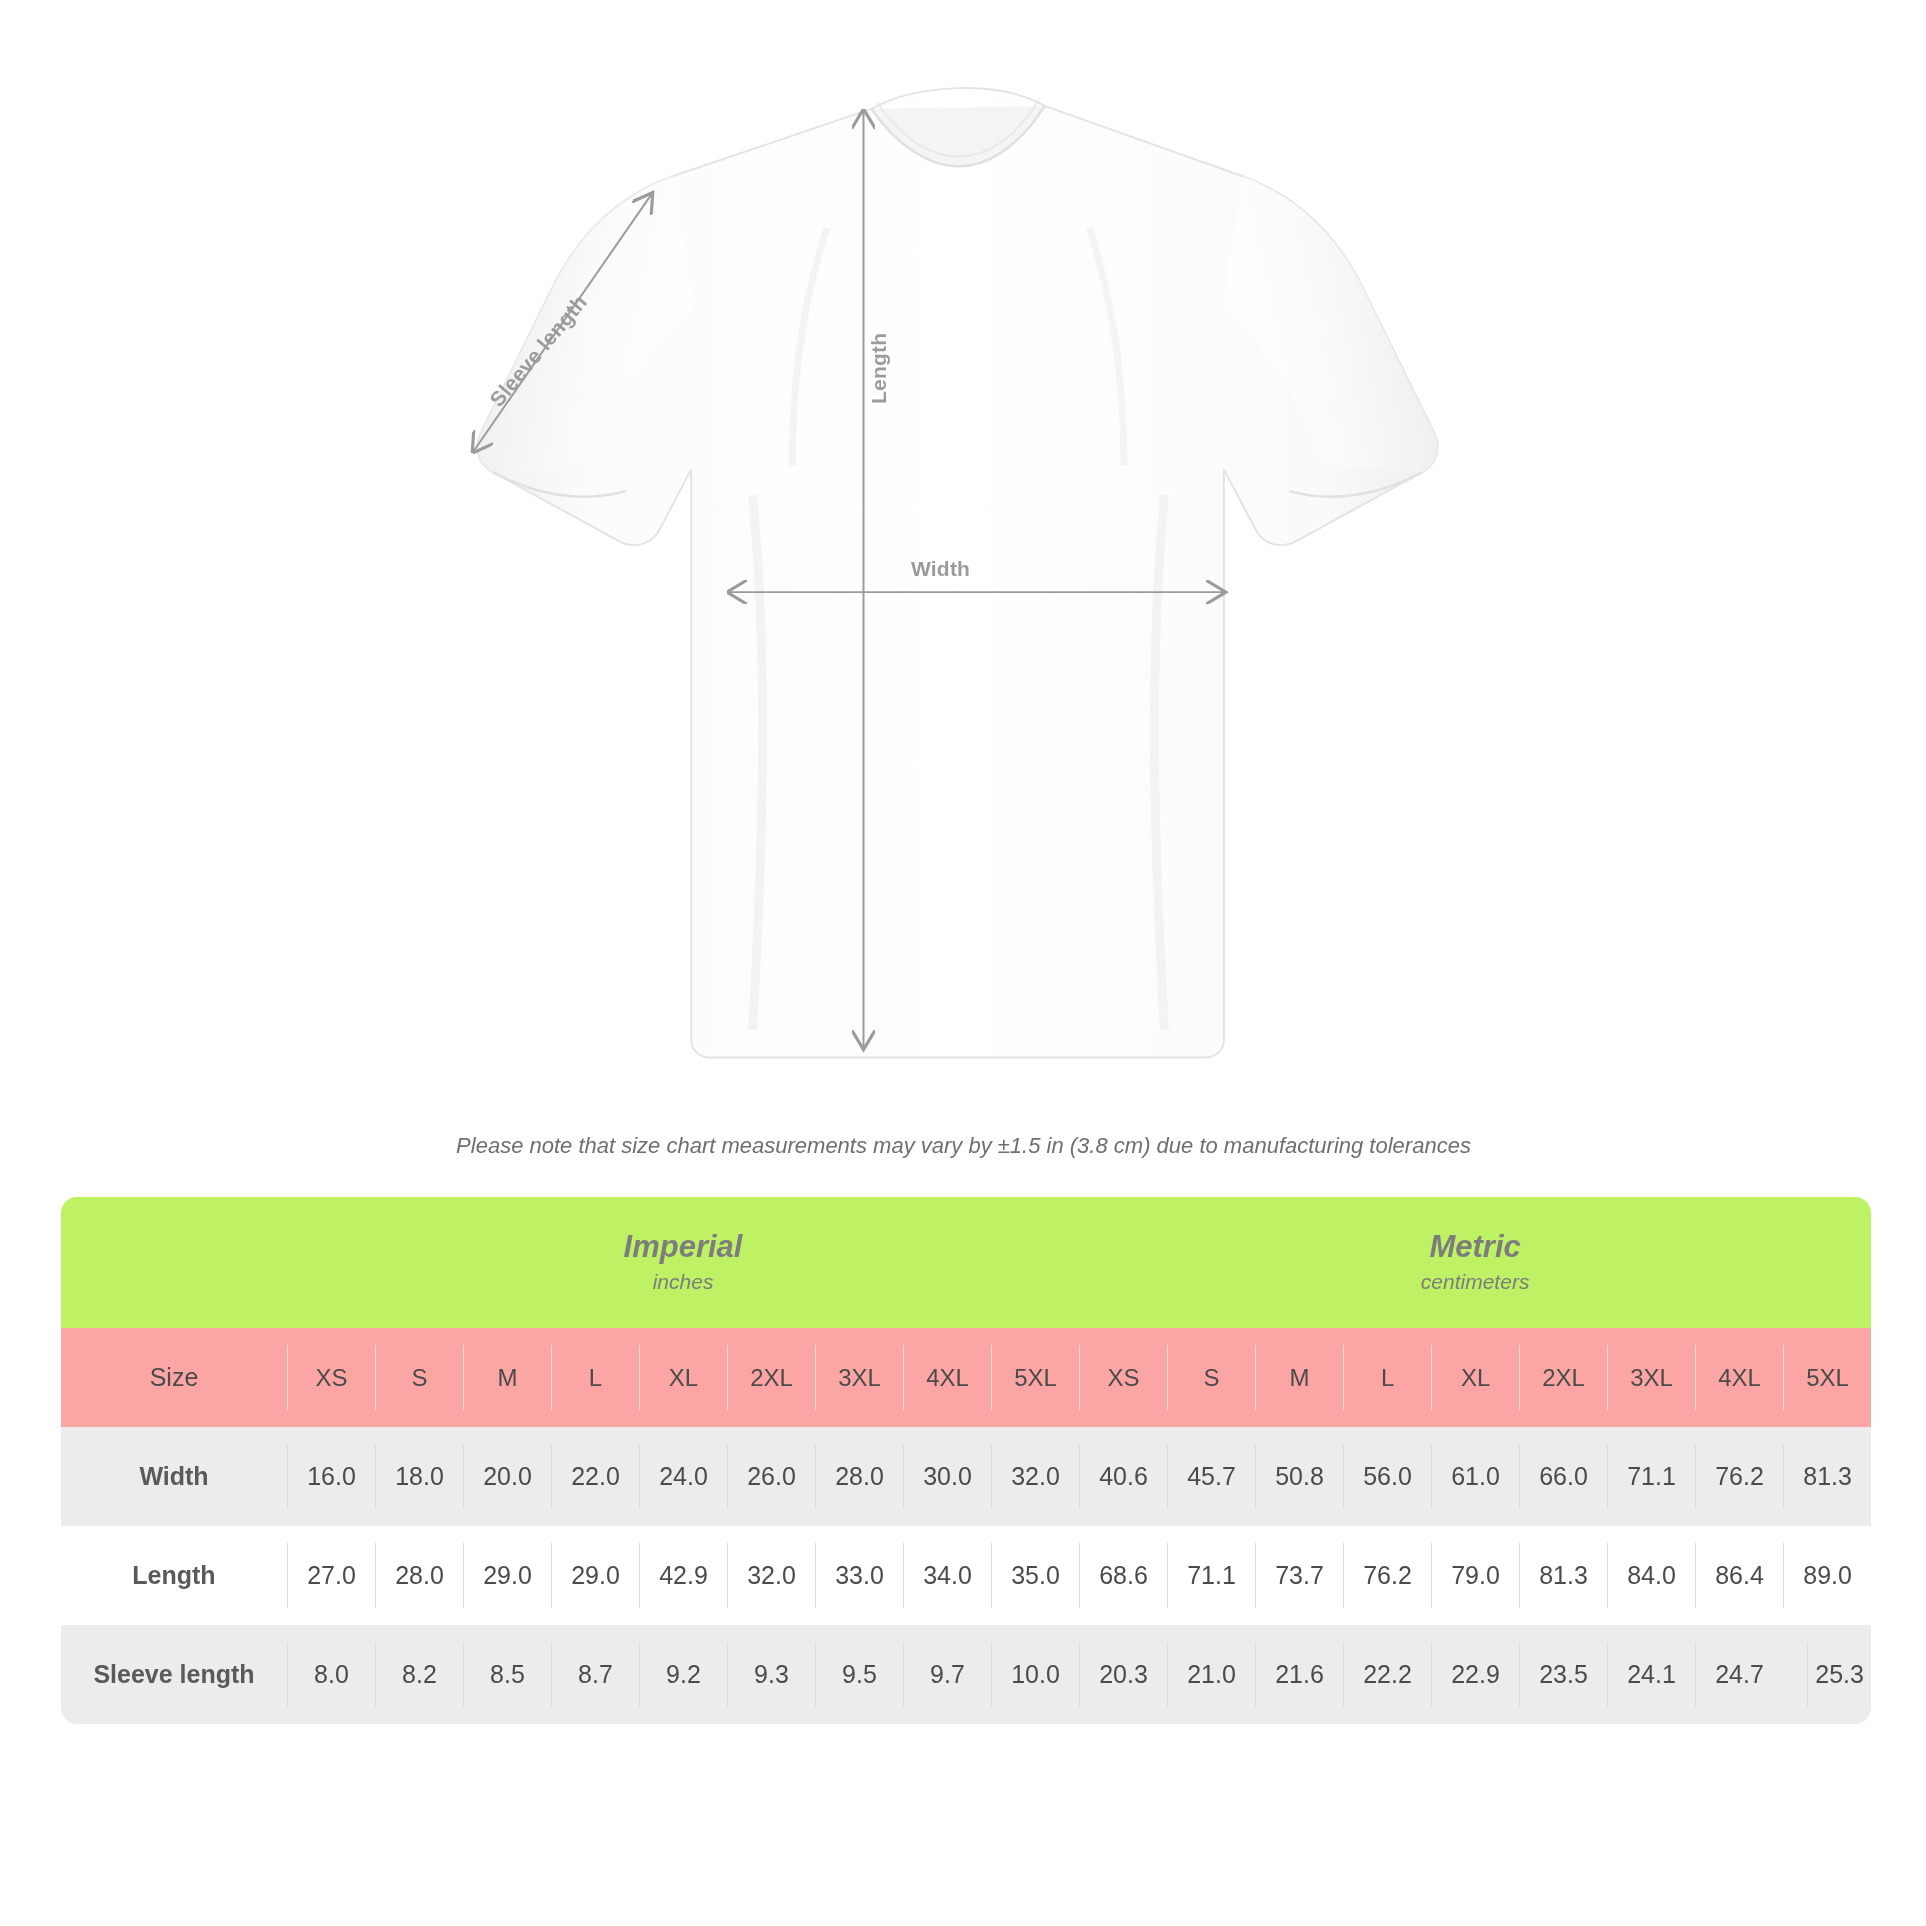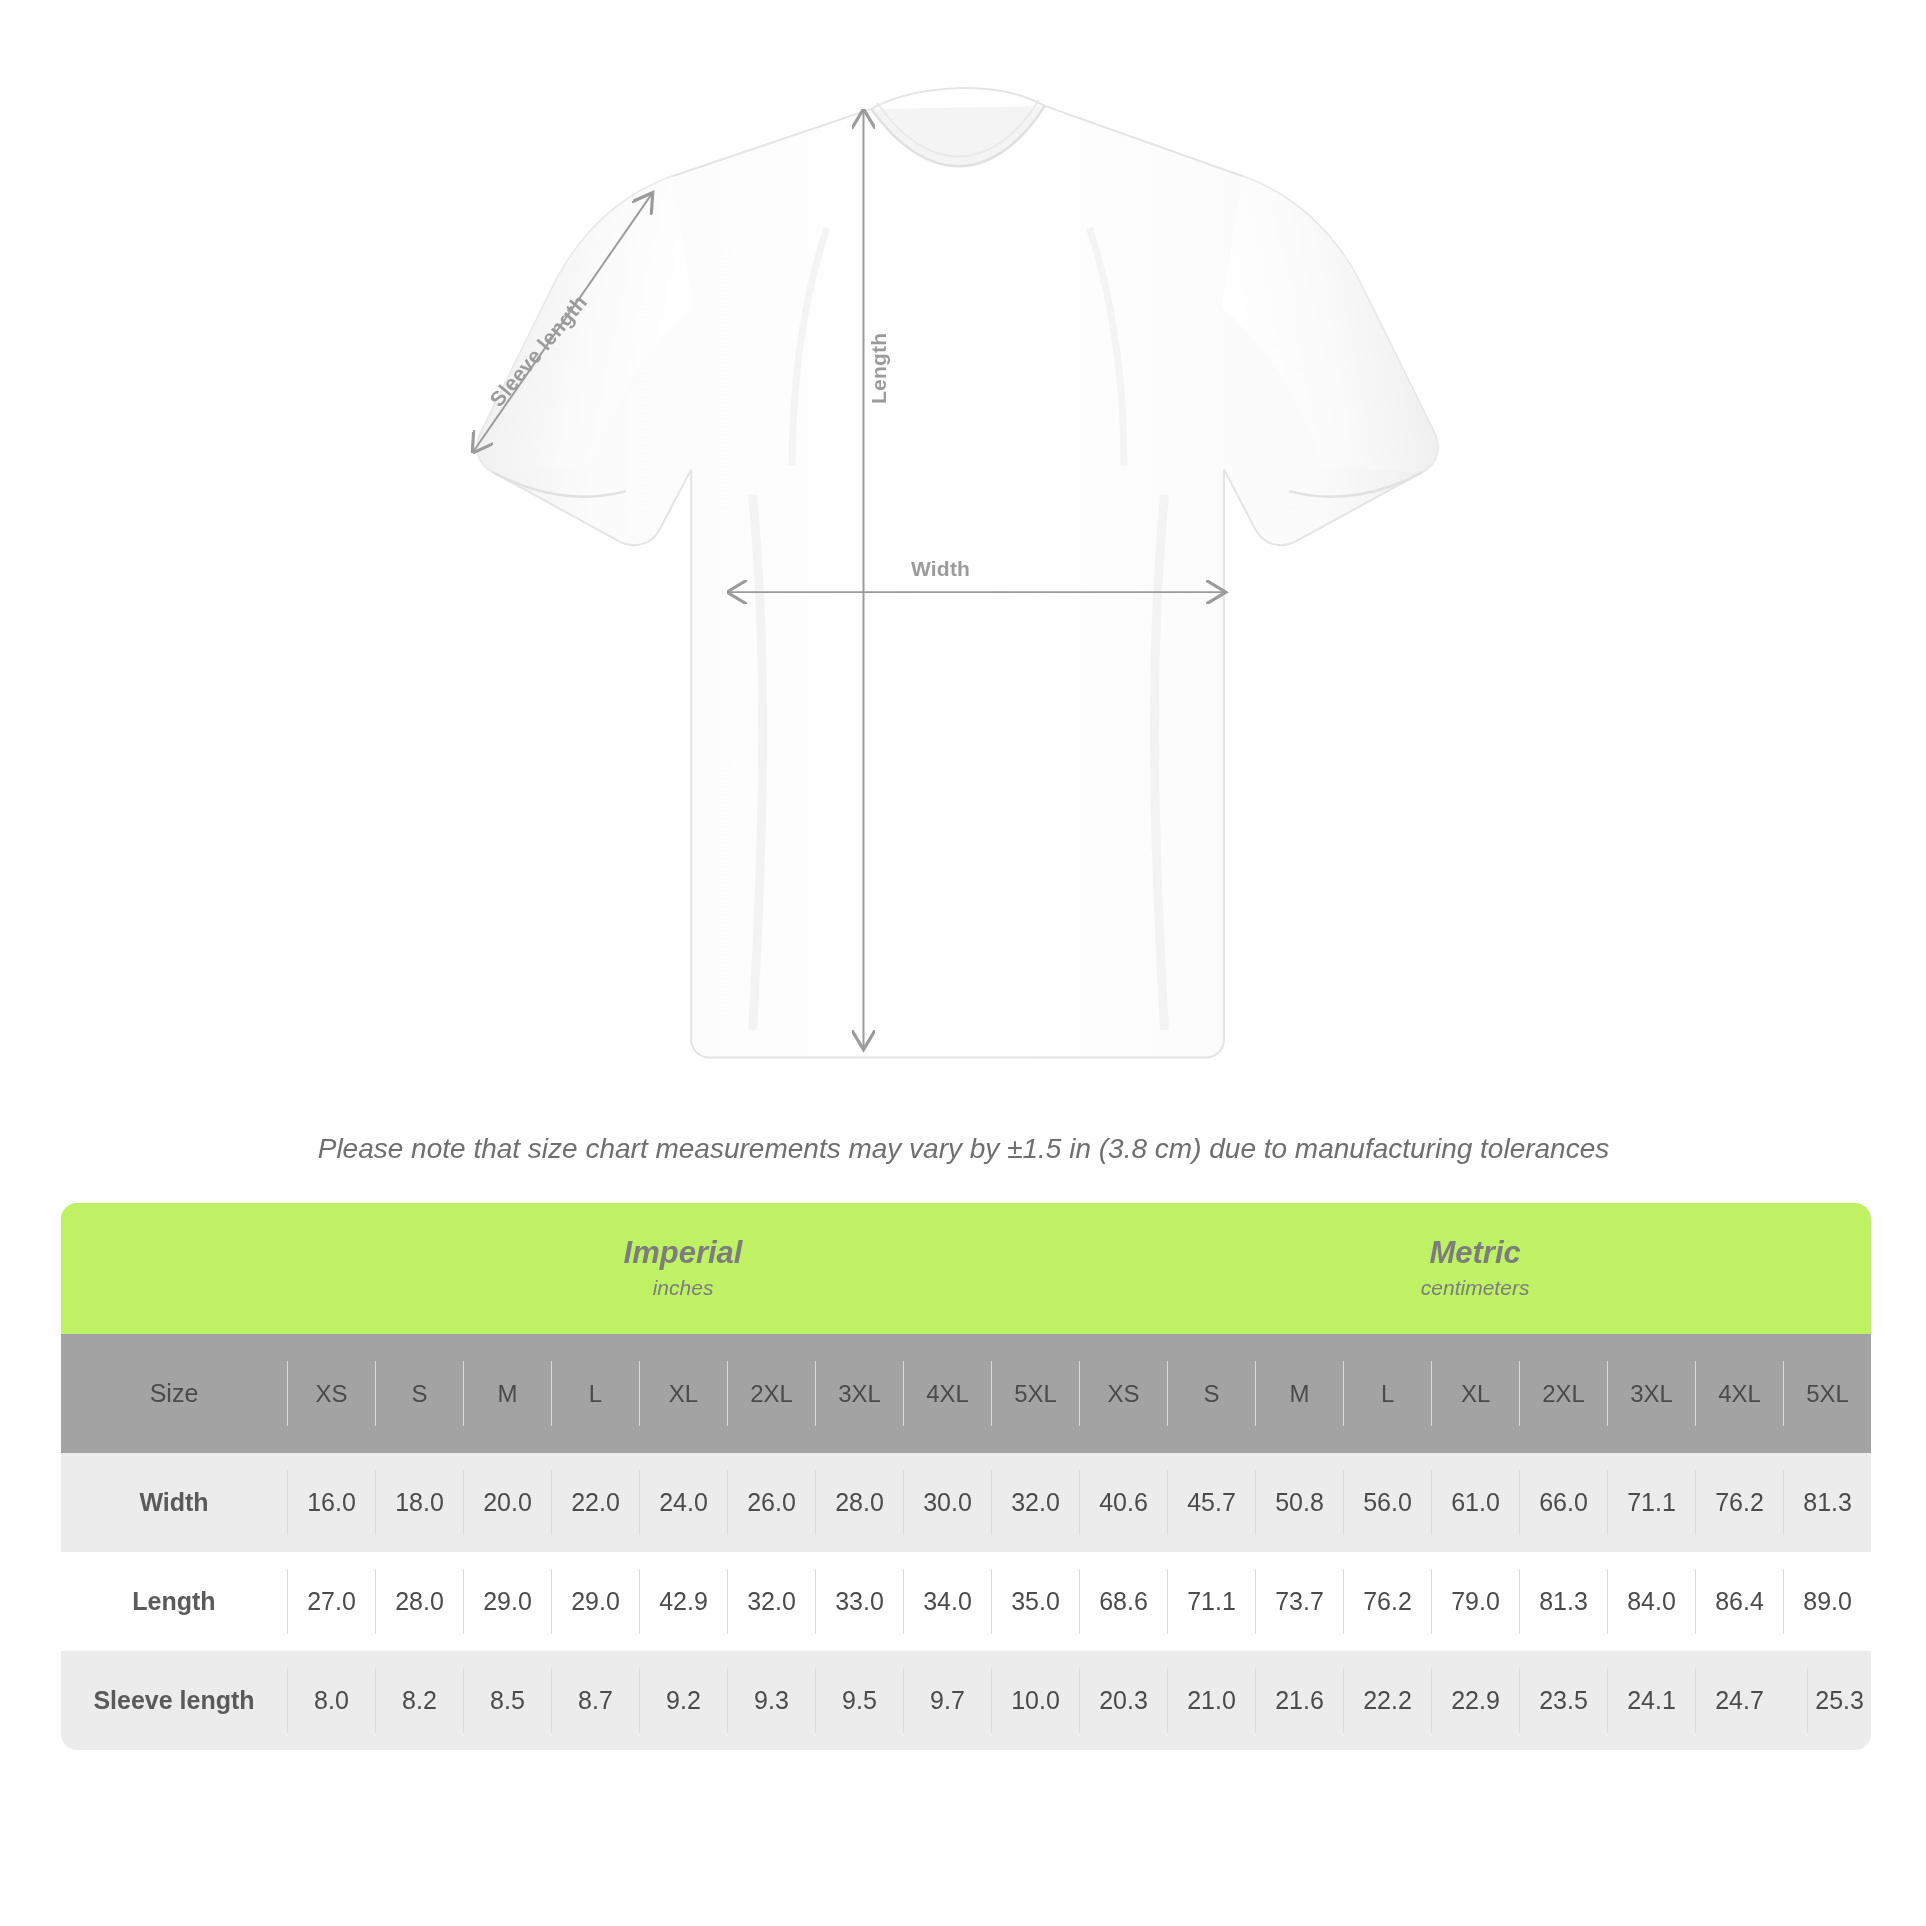--- a/index.html
+++ b/index.html
@@ -63,21 +63,21 @@
     margin-top: 24px;
   }
   .chart-title {
     font-size: 40px;
     font-weight: bold;
     color: #2b2b2b;
     margin: 0 0 14px 0;
     letter-spacing: -0.2px;
   }
   .chart-note {
-    font-size: 28px;
+    font-size: 22px;
     font-style: italic;
     color: #6f6f6f;
     margin: 0;
   }
 
   
   .table-wrap {
     margin: 38px 61px 0 61px;
   }
   table.size-table {
@@ -114,22 +114,22 @@
     line-height: 1.25;
   }
   .sys-unit {
     font-size: 21px;
     font-style: italic;
     color: #7d7d7d;
     line-height: 1.4;
   }
   
   .size-row td {
-    height: 119px;
-    background: #a3a3a3;
+    height: 99px;
+    background: #fca5a5;
     font-size: 24px;
     font-weight: bold;
     color: #6e6e6e;
   }
   .size-row td.rowhead {
     font-size: 25px;
   }
   
   .data-row td {
     height: 99px;

